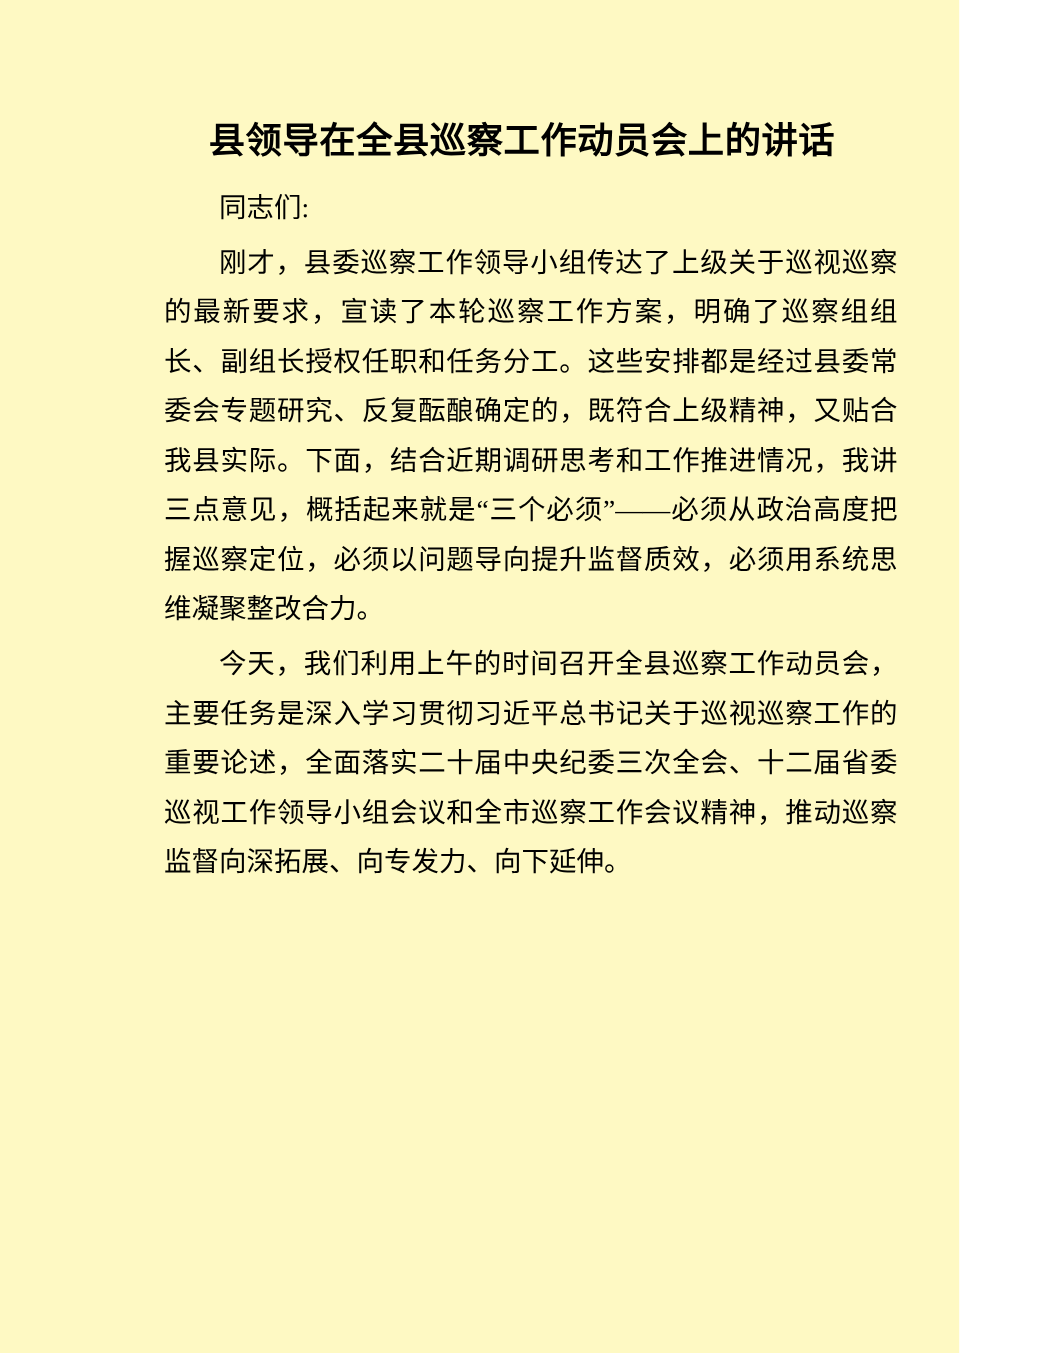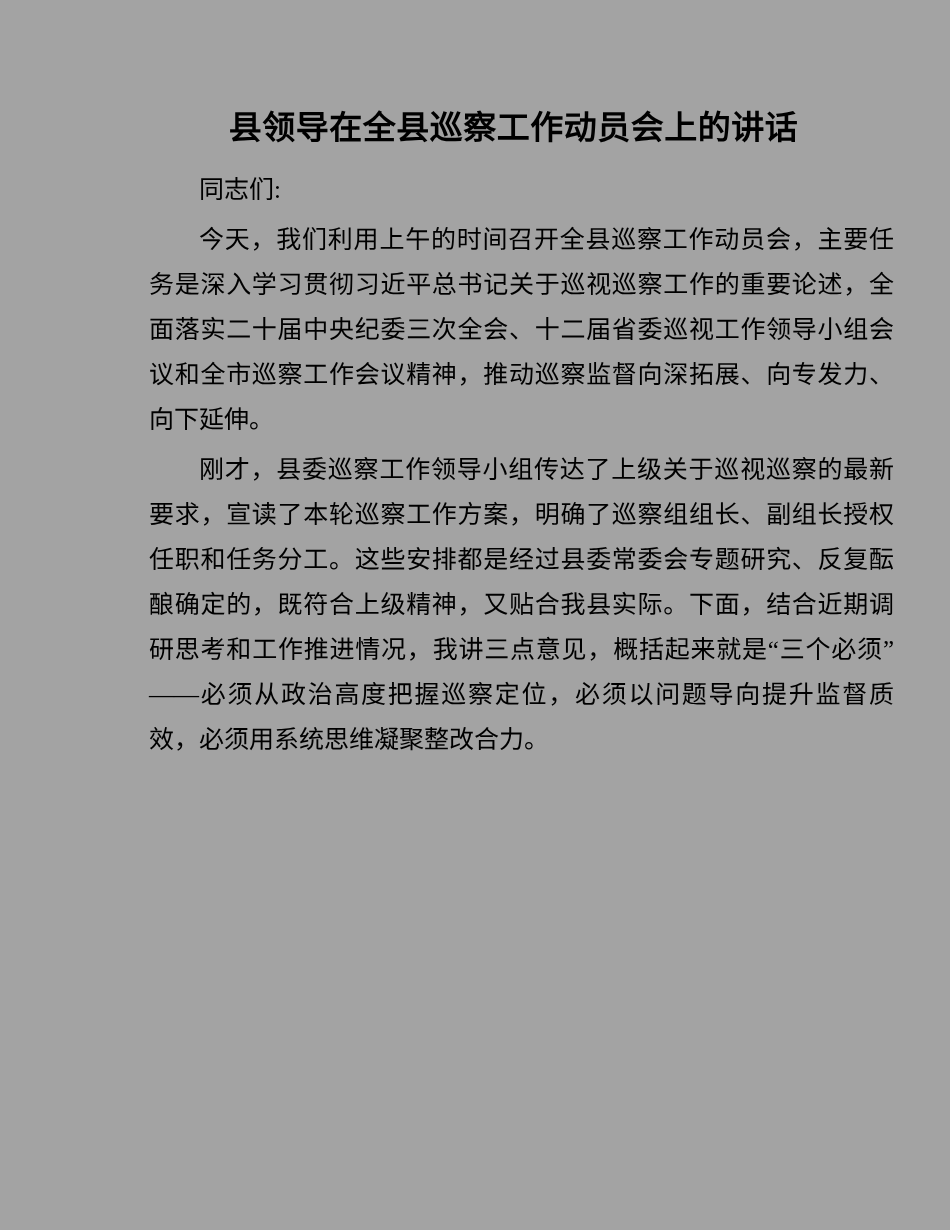--- a/index.html
+++ b/index.html
@@ -2,24 +2,24 @@
 <html lang="zh-CN"><head>
 <meta charset="utf-8">
 <style>
   html, body {
     margin: 0;
     padding: 0;
     background: #ffffff;
   }
   .page {
     position: relative;
-    width: 950px;
+    width: 872px;
     height: 1230px;
     box-sizing: border-box;
-    background: #a3a3a3;
+    background: #fef9c3;
     color: #000000;
     padding: 103px 56px 0 133px;
     font-family: "Liberation Serif", "DejaVu Serif", serif;
     overflow: hidden;
   }
   .doc-title {
     font-family: "Liberation Sans", "DejaVu Sans", sans-serif;
     font-size: 33px;
     font-weight: 700;
     line-height: 50px;
@@ -43,19 +43,19 @@
 </style>
 </head>
 <body>
 
 <div class="page">
 
   <h1 class="doc-title">县领导在全县巡察工作动员会上的讲话</h1>
 
   <p class="doc-salutation">同志们:</p>
 
+  <p class="doc-paragraph">刚才，县委巡察工作领导小组传达了上级关于巡视巡察的最新要求，宣读了本轮巡察工作方案，明确了巡察组组长、副组长授权任职和任务分工。这些安排都是经过县委常委会专题研究、反复酝酿确定的，既符合上级精神，又贴合我县实际。下面，结合近期调研思考和工作推进情况，我讲三点意见，概括起来就是“三个必须”——必须从政治高度把握巡察定位，必须以问题导向提升监督质效，必须用系统思维凝聚整改合力。</p>
+
   <p class="doc-paragraph">今天，我们利用上午的时间召开全县巡察工作动员会，主要任务是深入学习贯彻习近平总书记关于巡视巡察工作的重要论述，全面落实二十届中央纪委三次全会、十二届省委巡视工作领导小组会议和全市巡察工作会议精神，推动巡察监督向深拓展、向专发力、向下延伸。</p>
-
-  <p class="doc-paragraph">刚才，县委巡察工作领导小组传达了上级关于巡视巡察的最新要求，宣读了本轮巡察工作方案，明确了巡察组组长、副组长授权任职和任务分工。这些安排都是经过县委常委会专题研究、反复酝酿确定的，既符合上级精神，又贴合我县实际。下面，结合近期调研思考和工作推进情况，我讲三点意见，概括起来就是“三个必须”——必须从政治高度把握巡察定位，必须以问题导向提升监督质效，必须用系统思维凝聚整改合力。</p>
 
 
 
 </div>
 
 </body></html>

